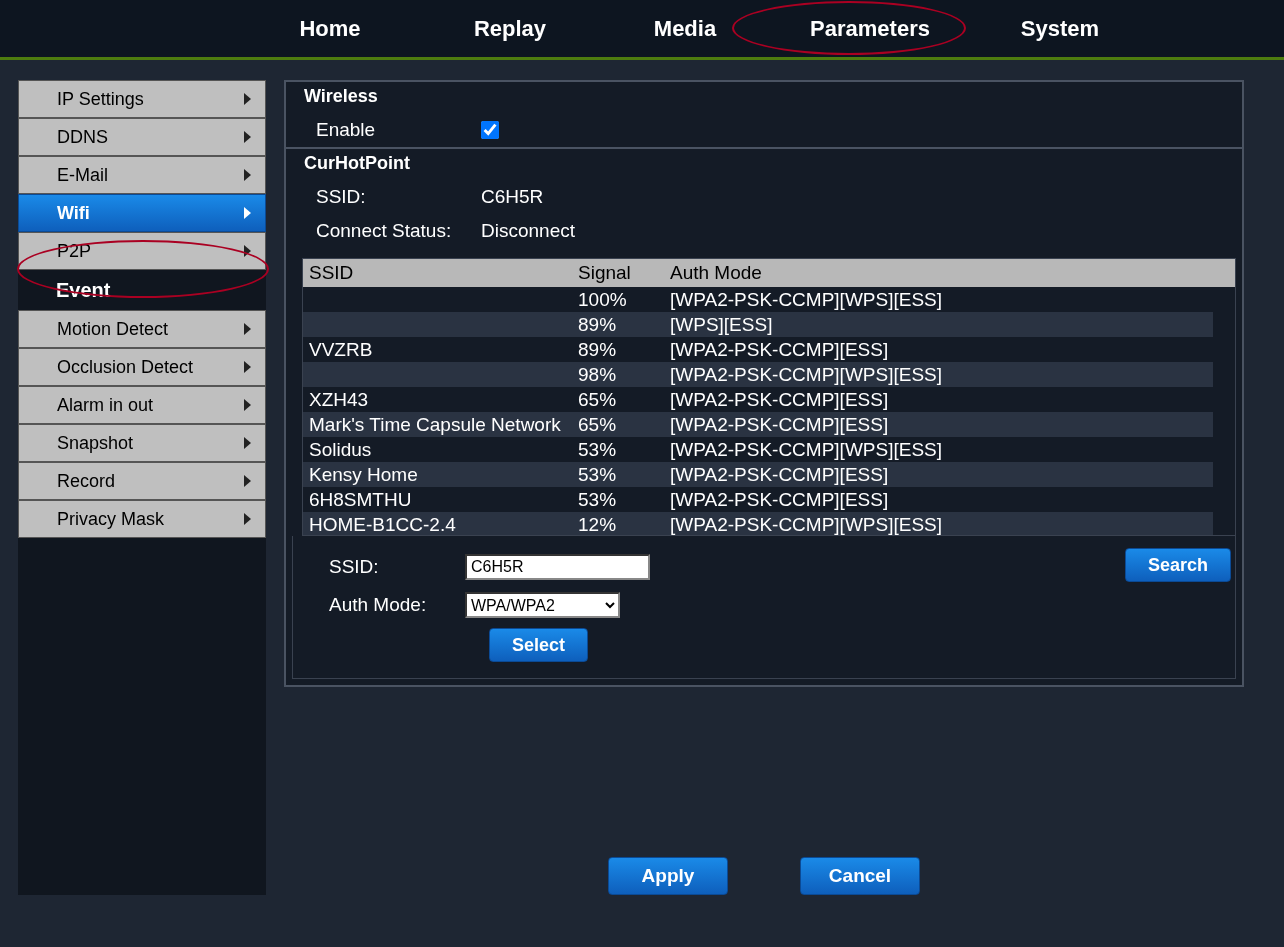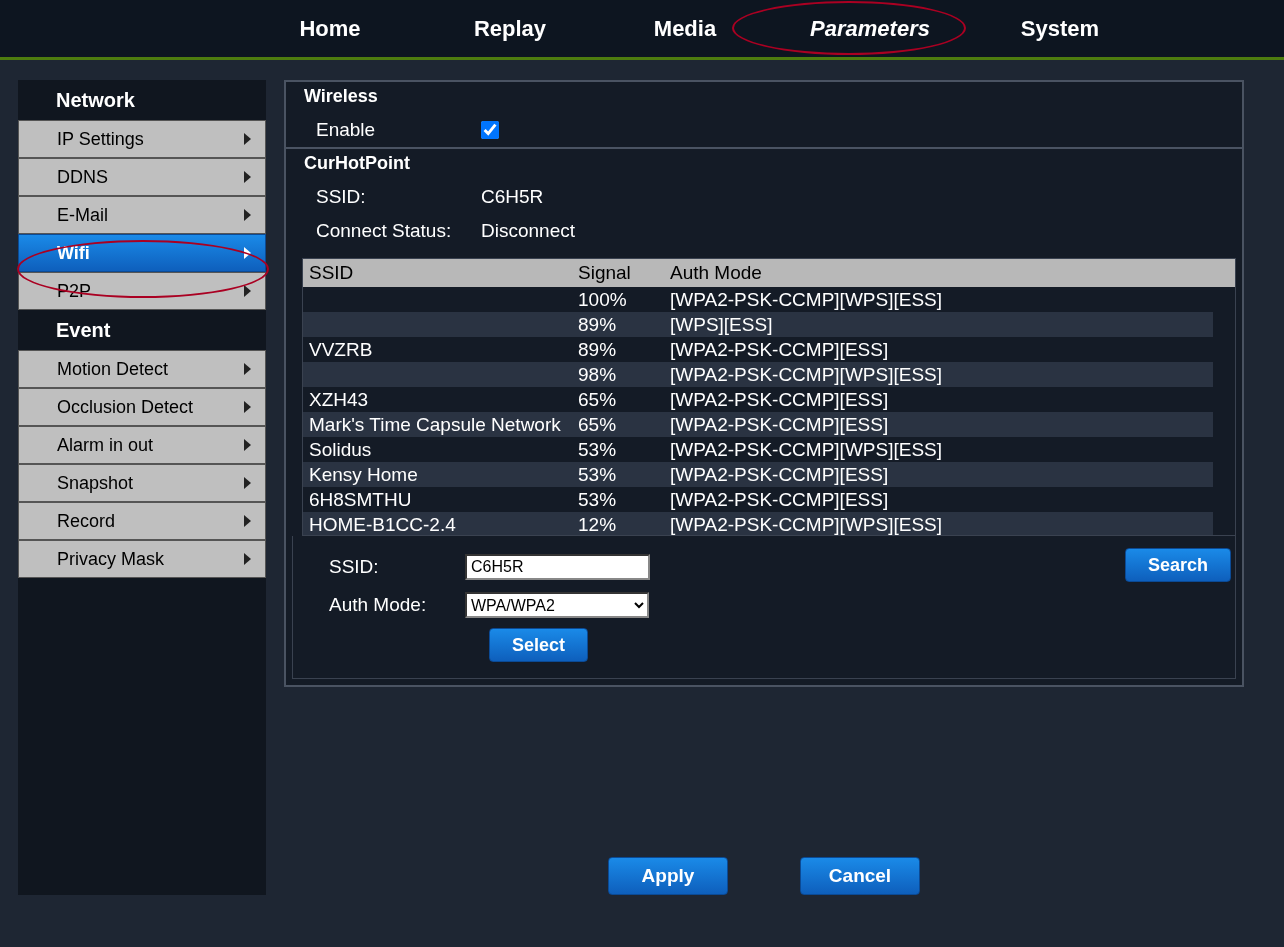--- a/index.html
+++ b/index.html
@@ -25,21 +25,21 @@
     justify-content: center;
     color: #fff;
     font-weight: bold;
     font-size: 22px;
     text-decoration: none;
     cursor: pointer;
   }
   .topnav a.nav-home   { width: 180px; }
   .topnav a.nav-replay { width: 180px; }
   .topnav a.nav-media  { width: 170px; }
-  .topnav a.nav-param  { width: 200px; font-style: italic; }
+  .topnav a.nav-param  { width: 200px; }
   .topnav a.nav-system { width: 180px; }
 
   .main {
     display: flex;
     padding: 20px 0 0 18px;
   }
   .sidebar {
     width: 248px;
     background: #10161f;
   }
@@ -161,21 +161,21 @@
   input.txt {
     width: 185px;
     height: 26px;
     background: #fff;
     border: 2px inset #888;
     font-size: 16px;
     padding: 0 4px;
     color: #000;
   }
   select.sel {
-    width: 184px;
+    width: 155px;
     height: 26px;
     background: #fff;
     border: 2px inset #888;
     font-size: 16px;
     color: #000;
   }
   .btn {
     display: inline-flex;
     align-items: center;
     justify-content: center;
@@ -226,21 +226,20 @@
   <div class="spacer"></div>
   <a class="nav-home">Home</a>
   <a class="nav-replay">Replay</a>
   <a class="nav-media">Media</a>
   <a class="nav-param">Parameters</a>
   <a class="nav-system">System</a>
 </div>
 
 <div class="main">
   <div class="sidebar">
-    <div class="side-title">Network</div>
     <div class="side-item">
       <span>IP Settings</span>
       <span class="arrow"></span>
     </div>
     <div class="side-item">
       <span>DDNS</span>
       <span class="arrow"></span>
     </div>
     <div class="side-item">
       <span>E-Mail</span>

